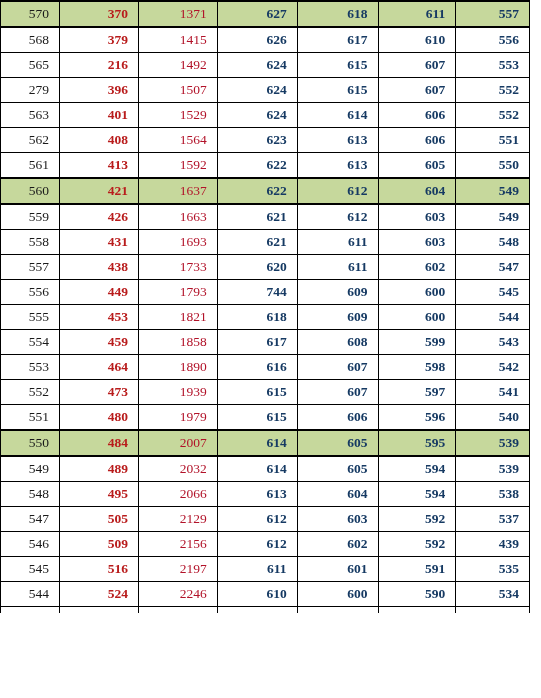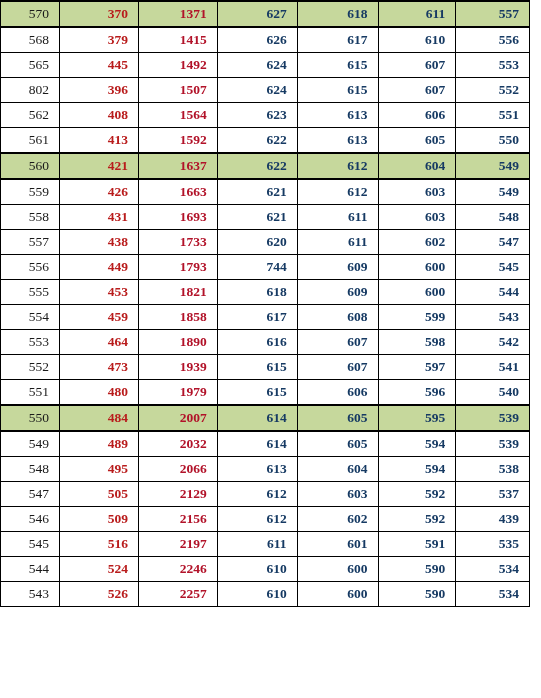--- a/index.html
+++ b/index.html
@@ -40,21 +40,21 @@
     border-right:1px solid #000;
     border-top:1px solid #000;
     border-bottom:1px solid #000;
     white-space:nowrap;
     overflow:hidden;
     box-sizing:border-box;
   }
   
   td.col-idx{ color:#1a1a1a; font-weight:normal; }
   td.col-teal{ color:#b91c1c; font-weight:bold; }
-  td.col-red{ color:#b21229; font-weight:bold; }
+  td.col-red{ color:#b21229; font-weight:normal; }
   td.col-navy{ color:#163a63; font-weight:bold; }
 
   
   tr.hl td{
     background:#c6d89c;
     border-top:2px solid #000;
     border-bottom:2px solid #000;
   }
   tr.hl + tr td{ border-top:0; }
 
@@ -89,34 +89,43 @@
           <td class="col-idx">568</td>
           <td class="col-teal">379</td>
           <td class="col-red">1415</td>
           <td class="col-navy">626</td>
           <td class="col-navy">617</td>
           <td class="col-navy">610</td>
           <td class="col-navy">556</td>
         </tr>
         <tr>
           <td class="col-idx">565</td>
-          <td class="col-teal">445</td>
+          <td class="col-teal">216</td>
           <td class="col-red">1492</td>
           <td class="col-navy">624</td>
           <td class="col-navy">615</td>
           <td class="col-navy">607</td>
           <td class="col-navy">553</td>
         </tr>
         <tr>
-          <td class="col-idx">802</td>
+          <td class="col-idx">279</td>
           <td class="col-teal">396</td>
           <td class="col-red">1507</td>
           <td class="col-navy">624</td>
           <td class="col-navy">615</td>
           <td class="col-navy">607</td>
+          <td class="col-navy">552</td>
+        </tr>
+        <tr>
+          <td class="col-idx">563</td>
+          <td class="col-teal">401</td>
+          <td class="col-red">1529</td>
+          <td class="col-navy">624</td>
+          <td class="col-navy">614</td>
+          <td class="col-navy">606</td>
           <td class="col-navy">552</td>
         </tr>
         <tr>
           <td class="col-idx">562</td>
           <td class="col-teal">408</td>
           <td class="col-red">1564</td>
           <td class="col-navy">623</td>
           <td class="col-navy">613</td>
           <td class="col-navy">606</td>
           <td class="col-navy">551</td>

